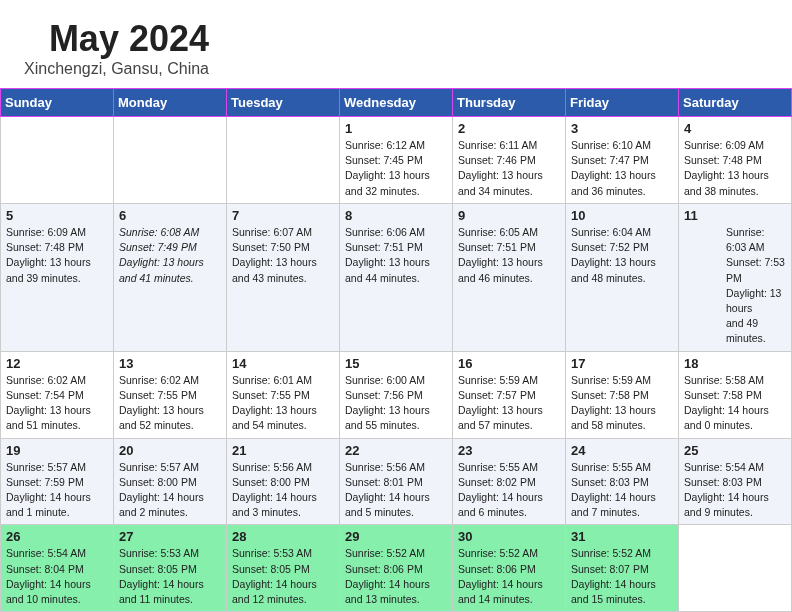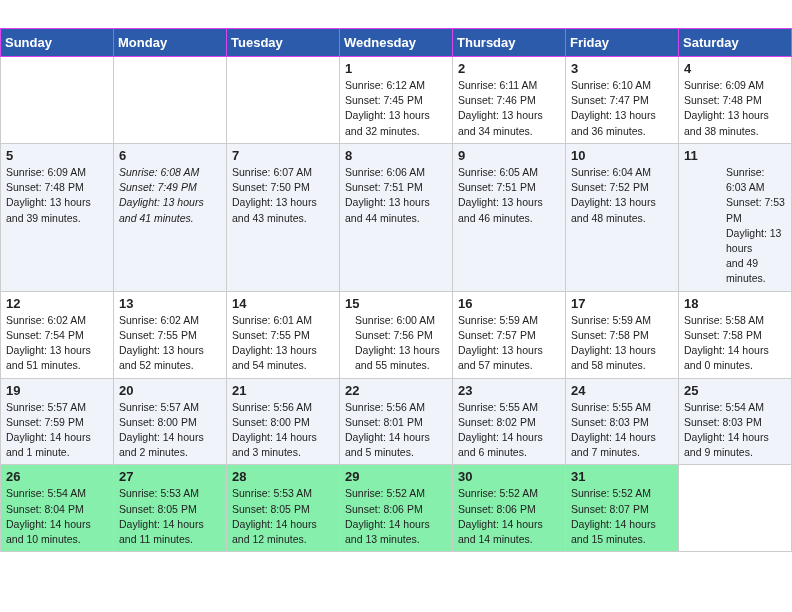--- a/index.html
+++ b/index.html
@@ -85,20 +85,24 @@
       background: #fff !important;
     }
     .calendar tr:last-child td {
       background: #86efac;
     }
   </style>
 </head>
 <body>
 
 <div class="header">
+  <div class="title-block">
+    <div class="month-year">May 2024</div>
+    <div class="location">Xinchengzi, Gansu, China</div>
+  </div>
 </div>
 
 <table class="calendar">
   <thead>
     <tr>
       <th>Sunday</th>
       <th>Monday</th>
       <th>Tuesday</th>
       <th>Wednesday</th>
       <th>Thursday</th>
@@ -208,21 +212,21 @@
         </td>
         <td>
           <div class="day-num">14</div>
           <div class="day-info" style="white-space: pre-line;">Sunrise: 6:01 AM
 Sunset: 7:55 PM
 Daylight: 13 hours
 and 54 minutes.</div>
         </td>
         <td>
           <div class="day-num">15</div>
-          <div class="day-info" style="white-space: pre-line; margin-left: 10px;">Sunrise: 6:00 AM
+          <div class="day-info" style="white-space: pre-line;">Sunrise: 6:00 AM
 Sunset: 7:56 PM
 Daylight: 13 hours
 and 55 minutes.</div>
         </td>
         <td>
           <div class="day-num">16</div>
           <div class="day-info" style="white-space: pre-line;">Sunrise: 5:59 AM
 Sunset: 7:57 PM
 Daylight: 13 hours
 and 57 minutes.</div>

